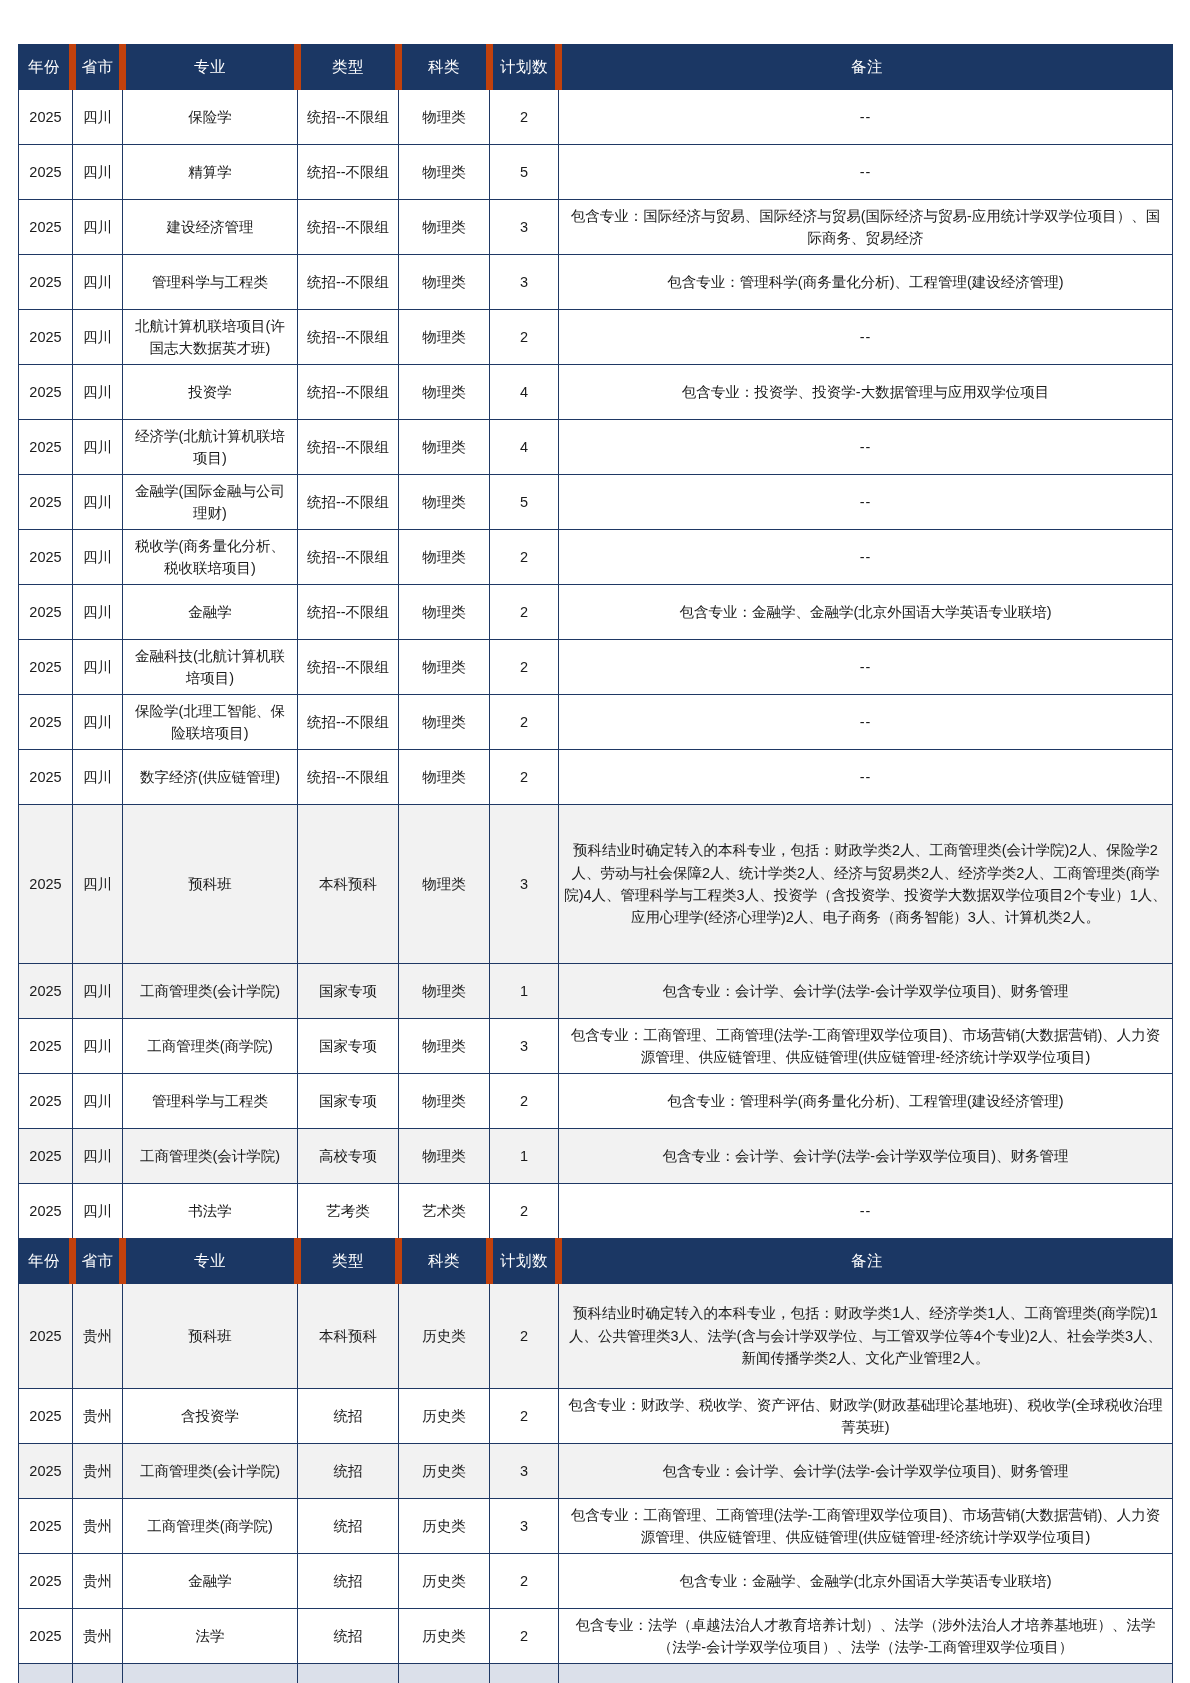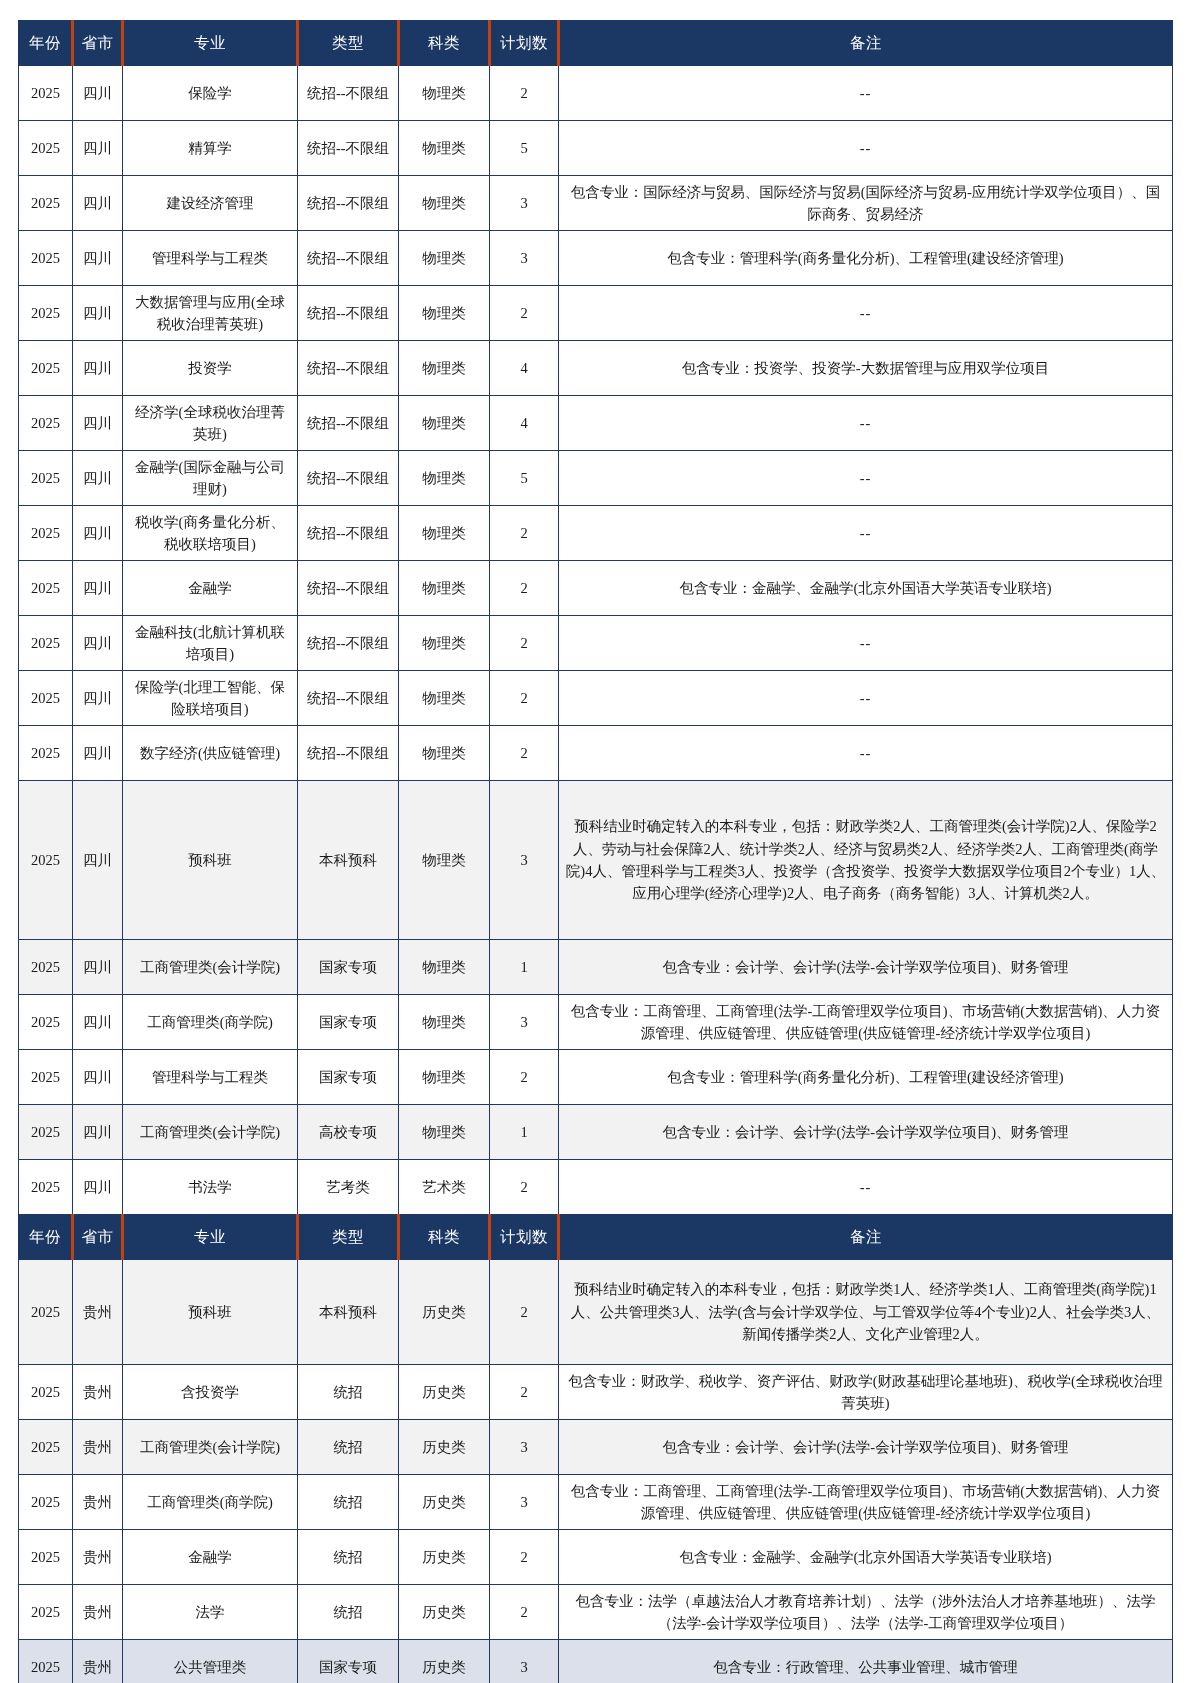--- a/index.html
+++ b/index.html
@@ -11,23 +11,22 @@
     width: 1190px;
     height: 1683px;
     font-family: "Liberation Sans", "DejaVu Sans", sans-serif;
     color: #1a1a1a;
     overflow: hidden;
   }
   .page {
     width: 1190px;
     height: 1683px;
     box-sizing: border-box;
-    padding: 20px 18px 0 18px;
+    padding: 44px 18px 0 18px;
     background: #ffffff;
-    font-family: Liberation Serif, serif;
   }
   table.plan-table {
     width: 1154px;
     border-collapse: collapse;
     table-layout: fixed;
     font-size: 14.5px;
   }
   table.plan-table th,
   table.plan-table td {
     border: 1px solid #1f3864;
@@ -40,21 +39,21 @@
   thead th, tr.section-head th {
     background: #1b3764;
     color: #ffffff;
     font-weight: normal;
     height: 36px;
     font-size: 15.5px;
     border-color: #1b3764;
     letter-spacing: 0.5px;
   }
   tr.section-head th.sep-left {
-    border-left: 3px solid #c2410c;
+    border-left: 7px solid #c2410c;
   }
   tbody td {
     background: #ffffff;
     height: 46px;
   }
   tbody tr.alt td {
     background: #f2f2f2;
   }
   tbody tr.shaded td {
     background: #dbe0ea;
@@ -137,39 +136,39 @@
           <td>四川</td>
           <td class="major">管理科学与工程类</td>
           <td>统招--不限组</td>
           <td>物理类</td>
           <td>3</td>
           <td class="remark">包含专业：管理科学(商务量化分析)、工程管理(建设经济管理)</td>
         </tr>
         <tr>
           <td>2025</td>
           <td>四川</td>
-          <td class="major">大数据管理与应用(全球税收治理菁英班)</td>
+          <td class="major">北航计算机联培项目(许国志大数据英才班)</td>
           <td>统招--不限组</td>
           <td>物理类</td>
           <td>2</td>
           <td class="remark dash">--</td>
         </tr>
         <tr>
           <td>2025</td>
           <td>四川</td>
           <td class="major">投资学</td>
           <td>统招--不限组</td>
           <td>物理类</td>
           <td>4</td>
           <td class="remark">包含专业：投资学、投资学-大数据管理与应用双学位项目</td>
         </tr>
         <tr>
           <td>2025</td>
           <td>四川</td>
-          <td class="major">经济学(全球税收治理菁英班)</td>
+          <td class="major">经济学(北航计算机联培项目)</td>
           <td>统招--不限组</td>
           <td>物理类</td>
           <td>4</td>
           <td class="remark dash">--</td>
         </tr>
         <tr>
           <td>2025</td>
           <td>四川</td>
           <td class="major">金融学(国际金融与公司理财)</td>
           <td>统招--不限组</td>

